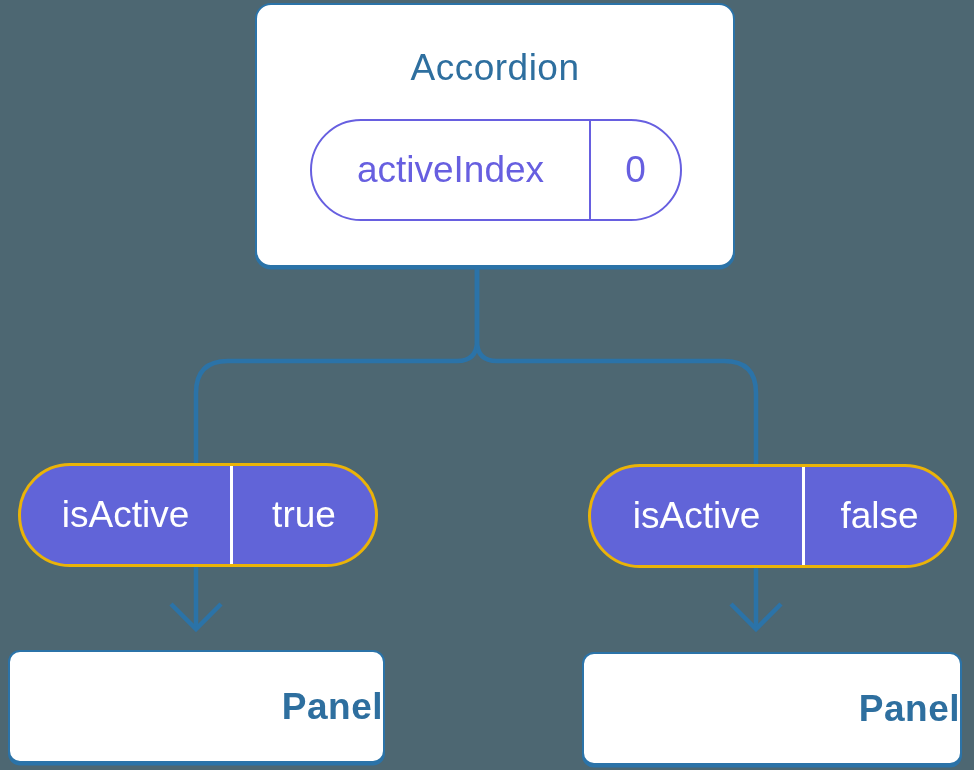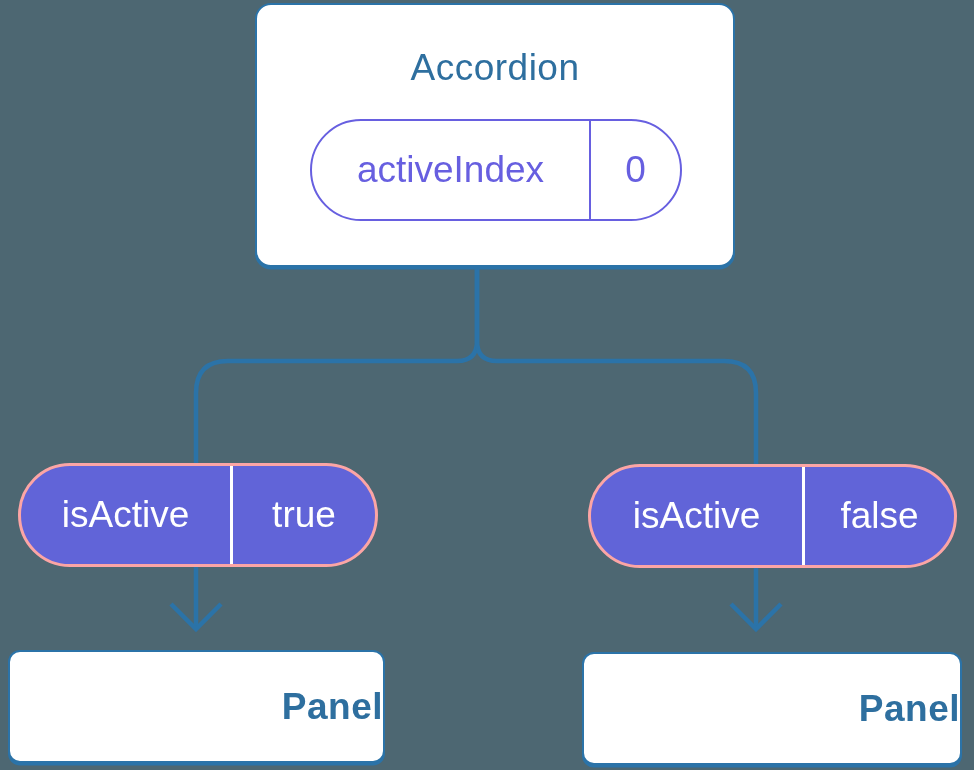--- a/index.html
+++ b/index.html
@@ -86,21 +86,21 @@
     flex: 1 1 auto;
     display: flex;
     align-items: center;
     justify-content: center;
   }
 
   
   .prop-pill {
     position: absolute;
     height: 104px;
-    border: 3px solid #fca5a5;
+    border: 3px solid #eab308;
     border-radius: 999px;
     background: var(--purple_fill, #6164d8);
     box-sizing: border-box;
     display: flex;
     align-items: stretch;
     color: var(--badge_text, #ffffff);
     font-size: 37px;
     font-weight: 500;
     z-index: 2;
   }

